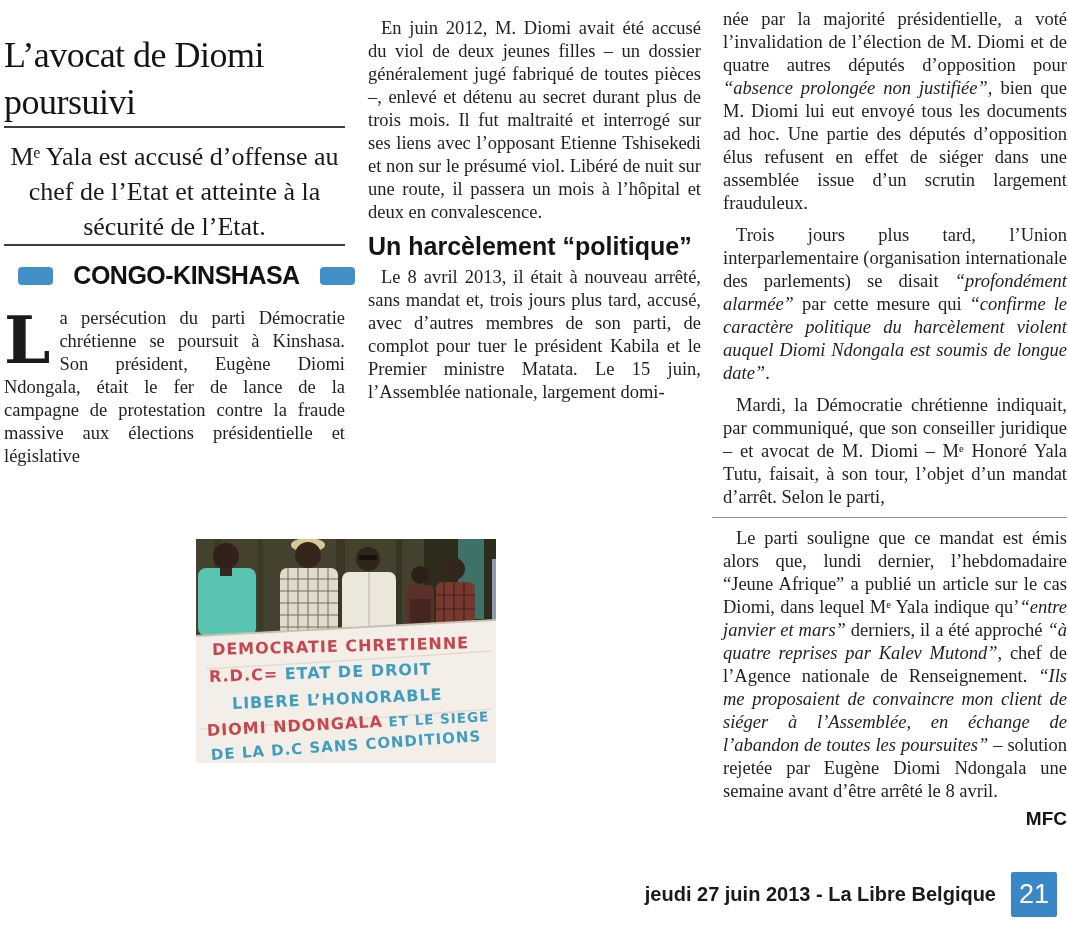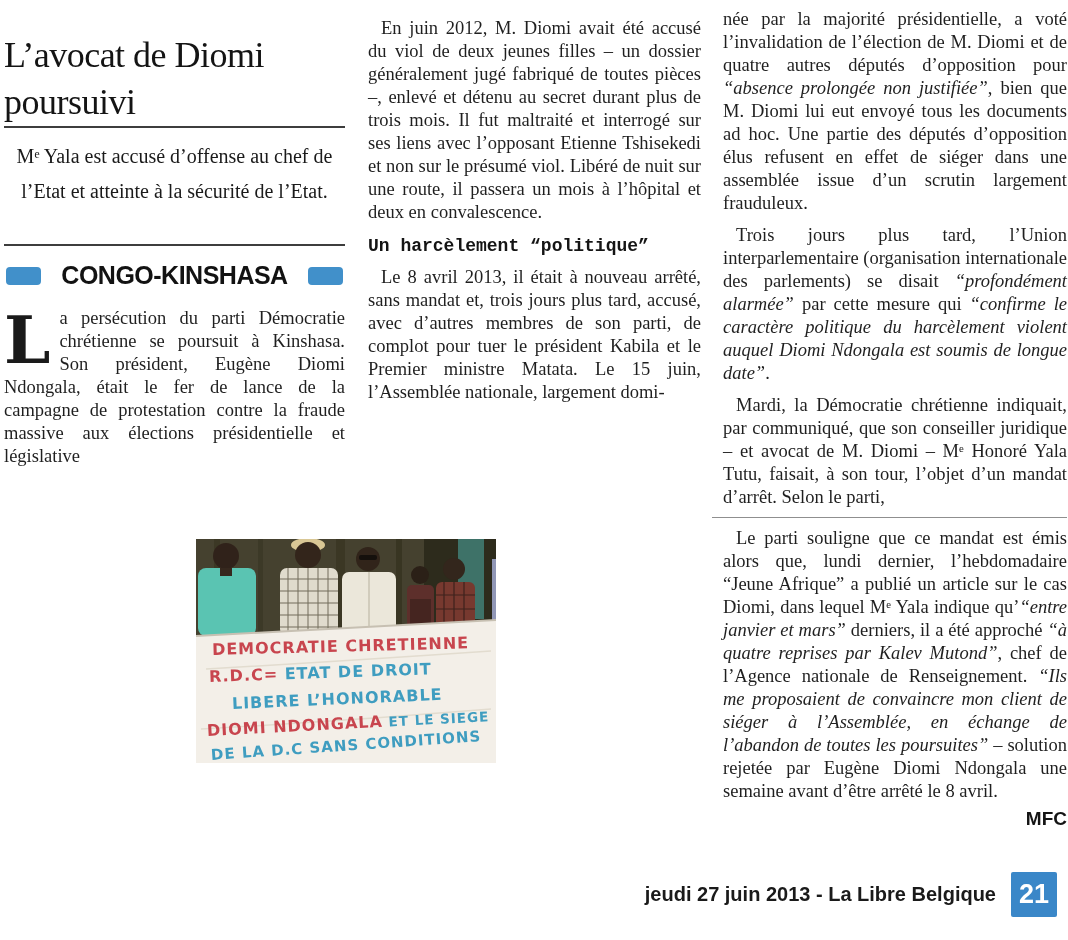--- a/index.html
+++ b/index.html
@@ -4,38 +4,38 @@
 <style>
   html,body{margin:0;padding:0;background:#ffffff;}
   .page{position:relative;width:1068px;height:940px;background:#ffffff;color:#1f1f1f;overflow:hidden;
         font-family:"Liberation Serif","DejaVu Serif",serif;}
   
   .col-left{position:absolute;left:4px;top:8px;width:341px;}
   .headline{position:absolute;left:0;top:0;width:100%;
             font-weight:normal;font-size:36px;line-height:47px;letter-spacing:-0.5px;color:#141414;}
   .rule-dark{position:absolute;left:0;width:100%;border-top:2px solid #3d3d3d;height:0;}
   .subtitle{position:absolute;left:0;top:131px;width:100%;text-align:center;
-            font-size:20px;line-height:35px;color:#1a1a1a;}
-  .kicker{position:absolute;left:0;top:253px;width:100%;display:flex;align-items:center;justify-content:center;gap:20px;}
+            font-size:26px;line-height:35px;color:#1a1a1a;}
+  .kicker{position:absolute;left:12px;top:253px;width:100%;display:flex;align-items:center;justify-content:center;gap:20px;}
   .kicker-rect{width:35px;height:18px;border-radius:4px;}
   .kicker-text{font-family:"Liberation Sans","DejaVu Sans",sans-serif;font-weight:bold;
                font-size:25px;letter-spacing:-0.5px;color:#121212;}
   .lead-wrap{position:absolute;left:0;top:299px;width:100%;}
   .dropcap{float:left;font-family:"DejaVu Serif",serif;font-weight:bold;
            font-size:66px;line-height:56px;margin:5px 9px 0 0;color:#1a1a1a;}
   
   .bp{margin:0;text-align:justify;font-size:18.5px;line-height:23px;color:#1f1f1f;
       font-family:"Liberation Serif","DejaVu Serif",serif;hyphens:auto;-webkit-hyphens:auto;}
   .bp.ind{text-indent:13px;margin-top:9px;}
   .it{font-style:italic;}
   
   .col-mid{position:absolute;left:368px;top:8px;width:333px;}
   .col-right{position:absolute;left:723px;top:8px;width:344px;}
-  .subhead{font-family:Liberation Mono, monospace;font-weight:bold;
-           font-size:18px;line-height:22px;margin:11px 0 7px 0;color:#141414;}
+  .subhead{font-family:Liberation Sans, sans-serif;font-weight:bold;
+           font-size:25px;line-height:22px;margin:11px 0 7px 0;color:#141414;}
   .rule-grey{border:none;border-top:1px solid #8f8f8f;margin:8px 0 8px -11px;}
   .mfc{font-family:"Liberation Sans","DejaVu Sans",sans-serif;font-weight:bold;
        font-size:19px;text-align:right;margin-top:5px;color:#141414;}
   
   .photo{position:absolute;left:196px;top:539px;width:300px;height:224px;overflow:hidden;}
   .photo svg{position:absolute;left:0;top:0;}
   .bl{position:absolute;white-space:nowrap;font-family:"DejaVu Sans",sans-serif;font-weight:bold;
       transform-origin:left center;}
   .bl span{letter-spacing:1px;}
   .c-red{color:#c8454e;}
@@ -45,21 +45,21 @@
   .bl3{left:36px;top:155px;font-size:16px;transform:rotate(-2.5deg);}
   .bl4{left:11px;top:182px;font-size:16px;transform:rotate(-3deg);}
   .bl4 span:last-child{font-size:13.5px;}
   .bl5{left:15px;top:207px;font-size:15px;transform:rotate(-4deg);}
   
   .footer{position:absolute;top:872px;right:11px;display:flex;align-items:center;gap:15px;}
   .footer-text{font-family:"Liberation Sans","DejaVu Sans",sans-serif;font-size:20px;color:#1a1a1a;}
   .footer-date{font-weight:bold;}
   .footer-paper{font-weight:bold;}
   .page-box{width:46px;height:45px;border-radius:2px;display:flex;align-items:center;justify-content:center;
-            font-family:"Liberation Sans","DejaVu Sans",sans-serif;font-weight:bold;font-size:27px;color:#ffffff;}
+            font-family:"Liberation Sans","DejaVu Sans",sans-serif;font-weight:normal;font-size:27px;color:#ffffff;}
 </style>
 </head>
 <body>
 
 <div class="page">
 
   <div class="col-left">
     <h1 class="headline">L’avocat de Diomi poursuivi</h1>
     <div class="rule-dark" style="top:118px"></div>
     <div class="subtitle">Mᵉ Yala est accusé d’offense au chef de l’Etat et atteinte à la sécurité de l’Etat.</div>

